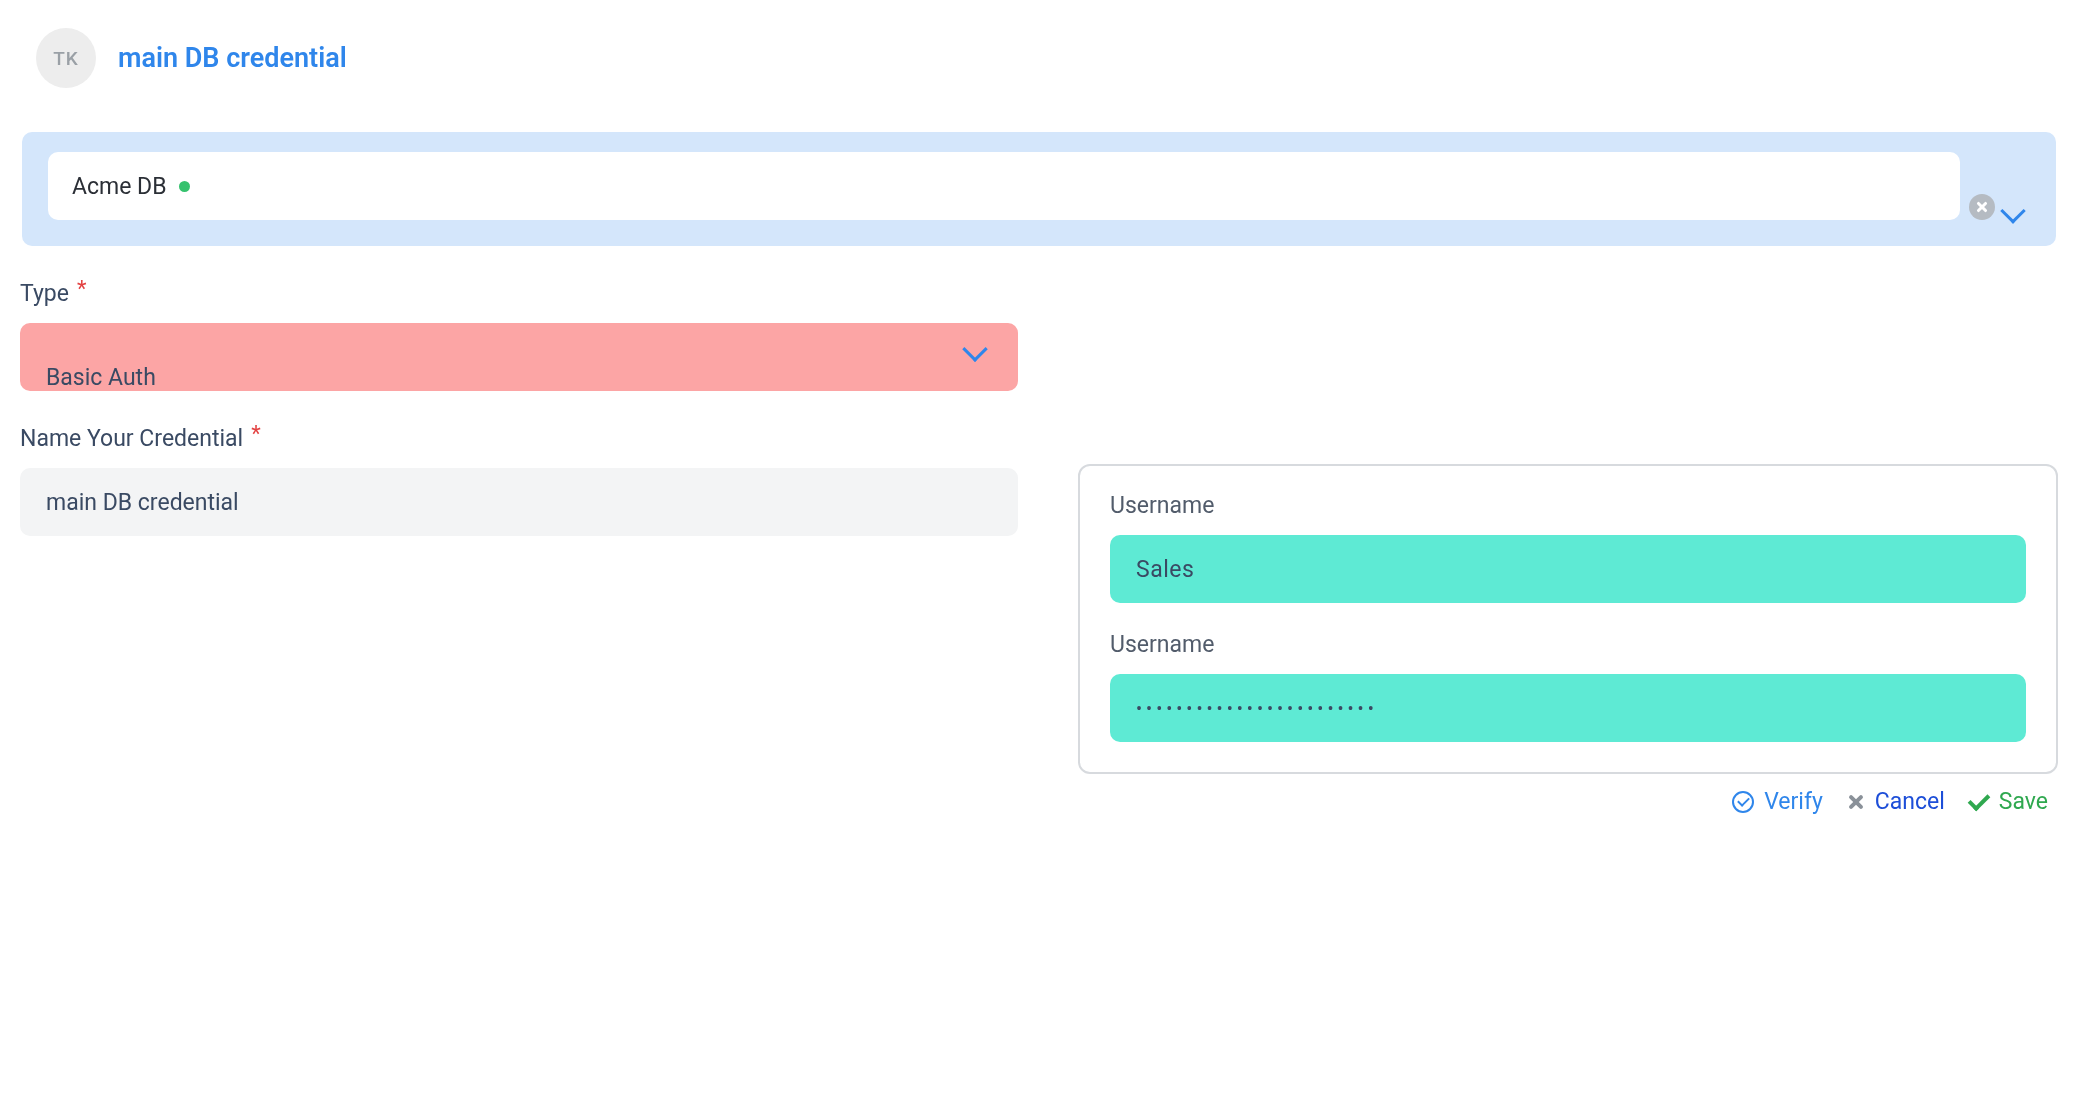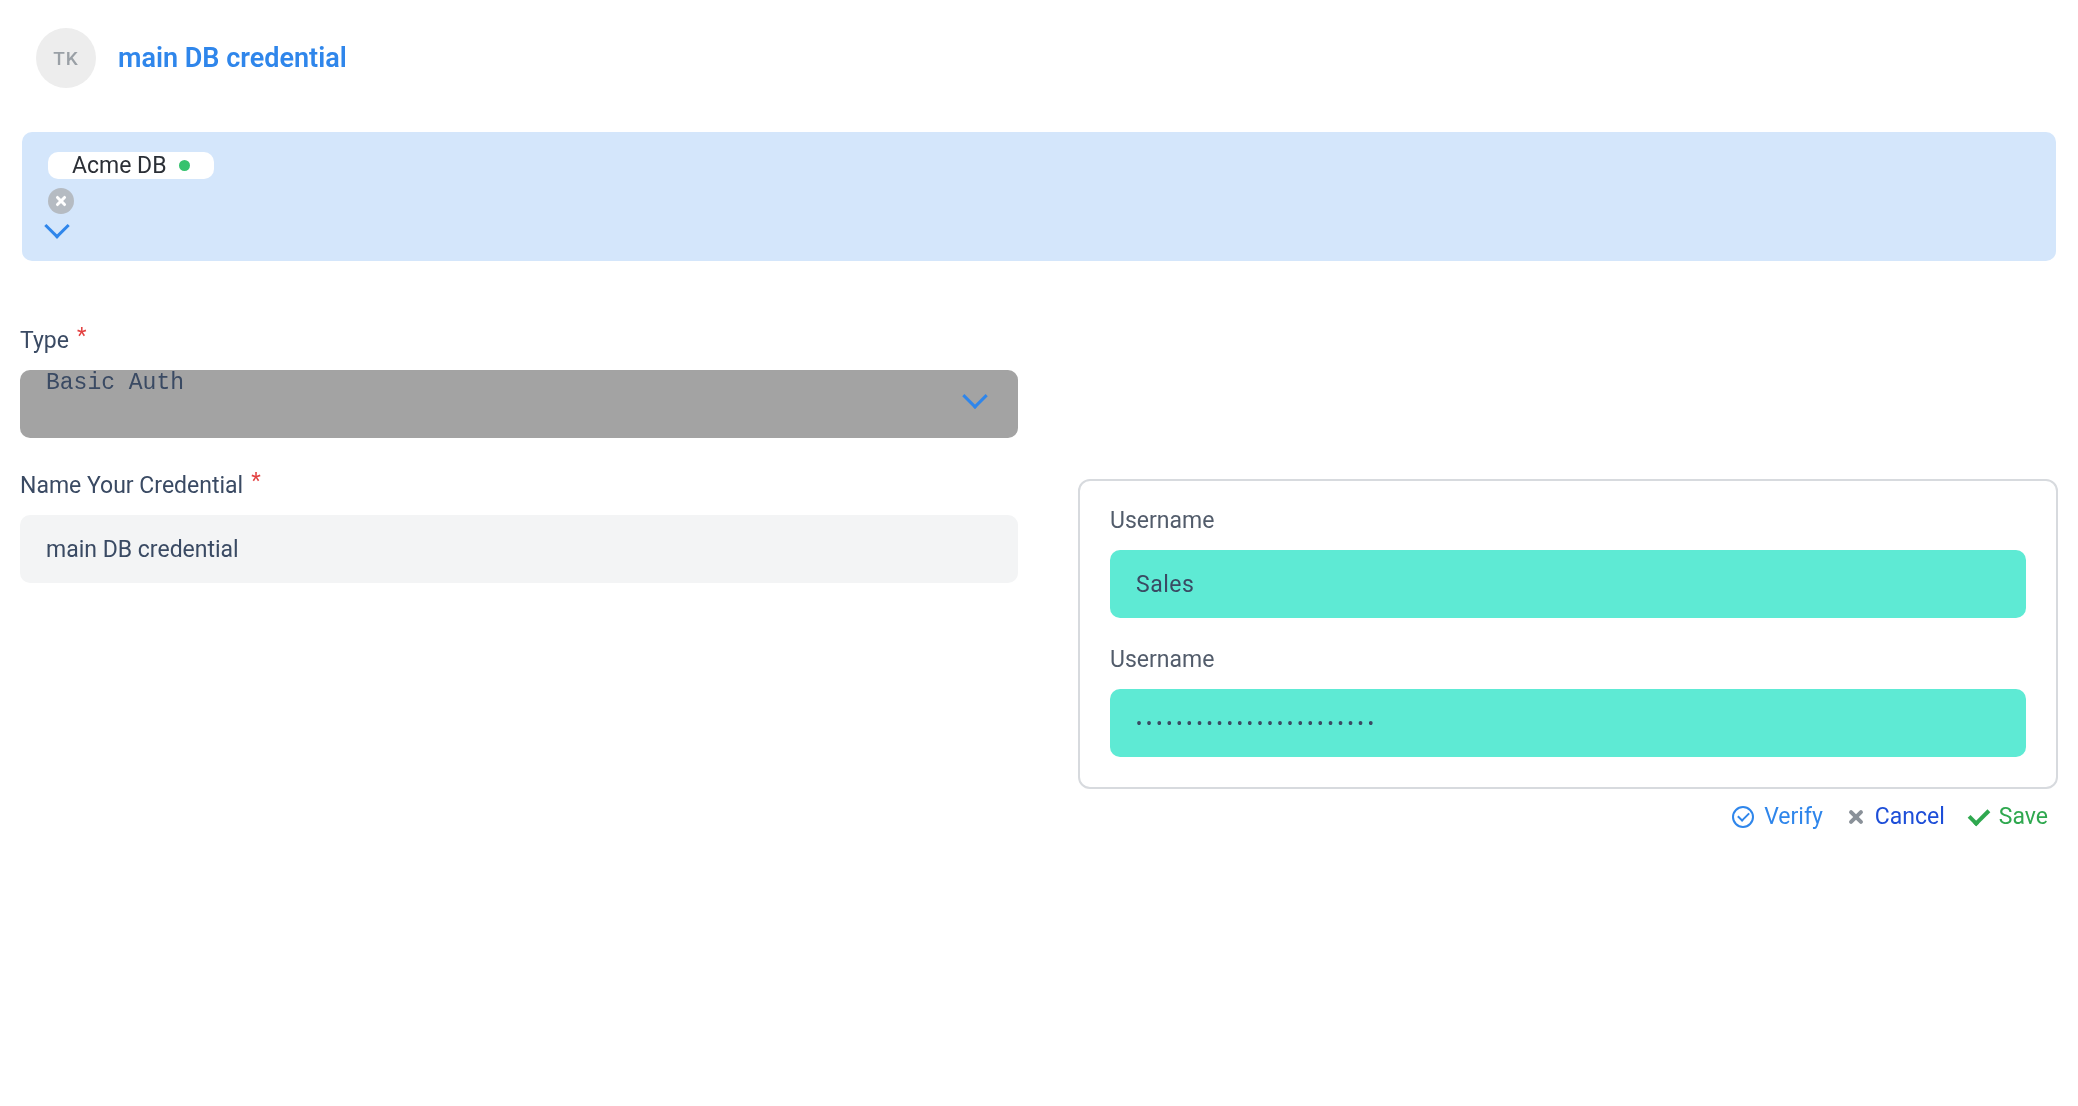--- a/index.html
+++ b/index.html
@@ -47,23 +47,22 @@
     padding: 20px 26px 26px 26px;
     margin: 0 2px 34px 2px;
   }
   .choose-agent-label {
     color: #3a4a63;
     font-size: 24px;
     margin-bottom: 18px;
   }
   .agent-row {
     display: flex;
-    align-items: flex-start;
+    align-items: flex-end;
     gap: 9px;
-    flex-direction: column;
   }
   .agent-select {
     flex: 1;
     background: #fff;
     border-radius: 10px;
     height: 68px;
     display: flex;
     align-items: center;
     padding: 0 24px;
     font-size: 23px;
@@ -107,21 +106,20 @@
   .right-col { flex: 1; max-width: 980px; margin-top: 184px; }
 
   .field-block { margin-bottom: 34px; }
   .field-label {
     font-size: 23px;
     color: #3a4a63;
     margin-bottom: 16px;
     display: flex;
     align-items: flex-start;
     gap: 8px;
-    margin-top: 32px;
   }
   .req-star { color: #e34242; font-size: 22px; line-height: 1; position: relative; top: -2px; }
 
   .select-field, .text-field {
     width: 100%;
     height: 68px;
     border: none;
     border-radius: 10px;
     background: #f3f4f5;
     padding: 0 26px;
@@ -129,25 +127,24 @@
     color: #3a4a63;
     font-family: inherit;
   }
   .select-wrap { position: relative; }
   .select-wrap .chevron-down-blue {
     position: absolute;
     right: 26px; top: 50%; transform: translateY(-60%) rotate(45deg);
     pointer-events: none;
   }
   .select-display {
-    display: flex; align-items: flex-start; height: 68px;
-    border-radius: 10px; background: #a3a3a3;
+    display: flex; align-items: flex-end; height: 68px;
+    border-radius: 10px; background: #fca5a5;
     padding: 0 26px; font-size: 23px; color: #3a4a63;
     cursor: pointer;
-    font-family: Liberation Mono, monospace;
   }
 
   .cred-panel {
     border: 2px solid #d7dade;
     border-radius: 12px;
     padding: 26px 30px 30px 30px;
   }
   .cred-field-label {
     font-size: 23px;
     color: #525c6b;

